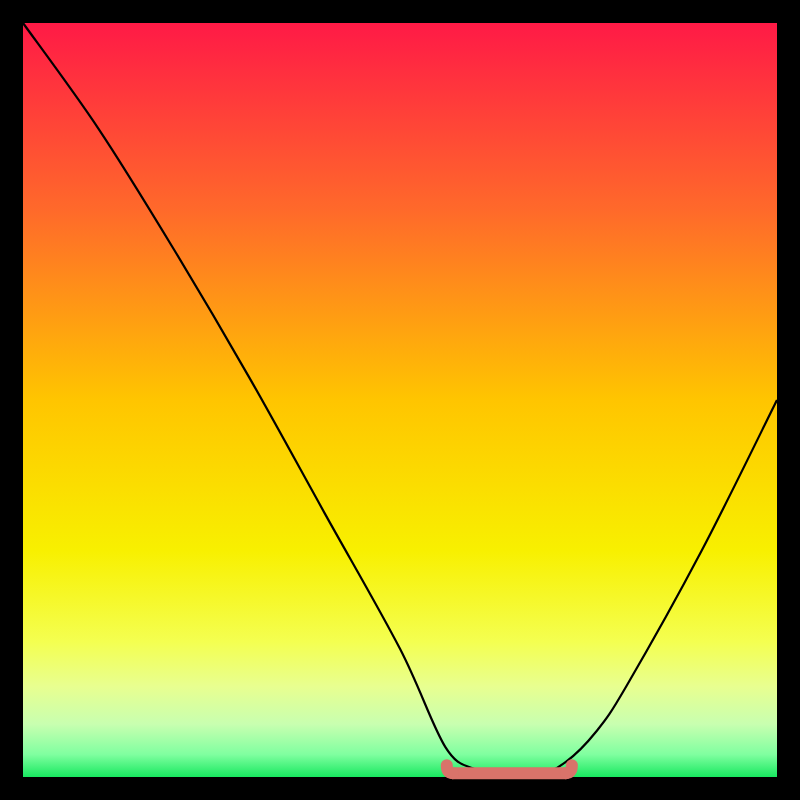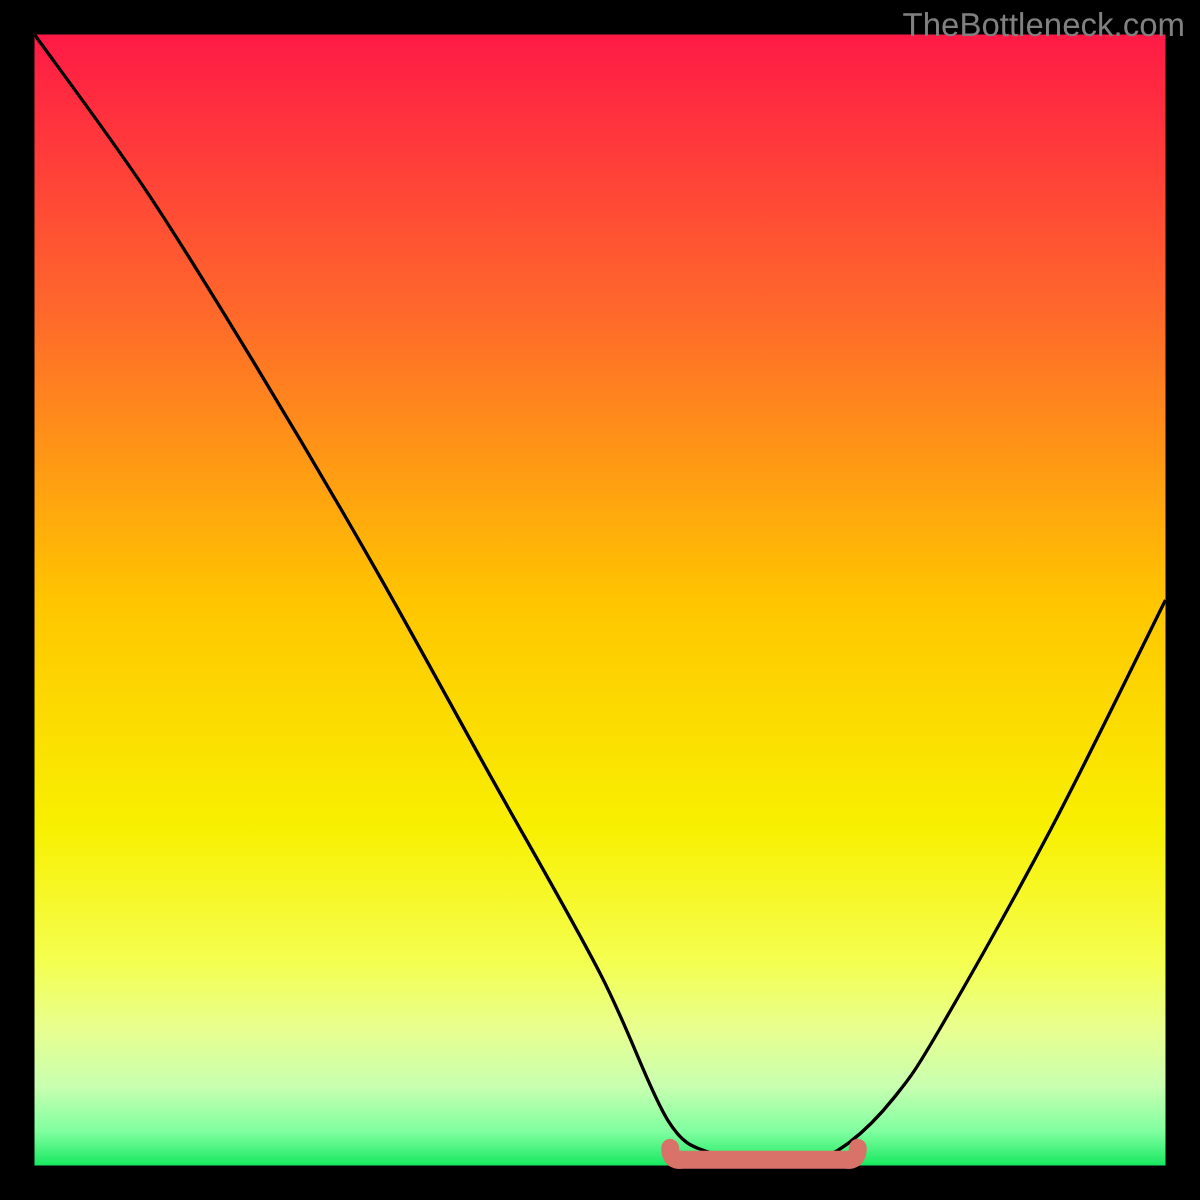--- a/index.html
+++ b/index.html
@@ -25,21 +25,20 @@
     z-index: 10;
   }
   svg {
     display: block;
   }
 </style>
 </head>
 <body>
 
 <div class="container">
-  <div class="attribution">TheBottleneck.com</div>
   <svg id="chart-svg" width="800" height="800" viewBox="0 0 800 800">
     <defs>
       <linearGradient id="bg-grad" x1="0" y1="0" x2="0" y2="1">
           <stop offset="0%" stop-color="#ff1a46"></stop>
           <stop offset="25%" stop-color="#ff6a2a"></stop>
           <stop offset="50%" stop-color="#ffc500"></stop>
           <stop offset="70%" stop-color="#f8f000"></stop>
           <stop offset="82%" stop-color="#f4ff50"></stop>
           <stop offset="88%" stop-color="#e8ff90"></stop>
           <stop offset="93%" stop-color="#c8ffb0"></stop>

